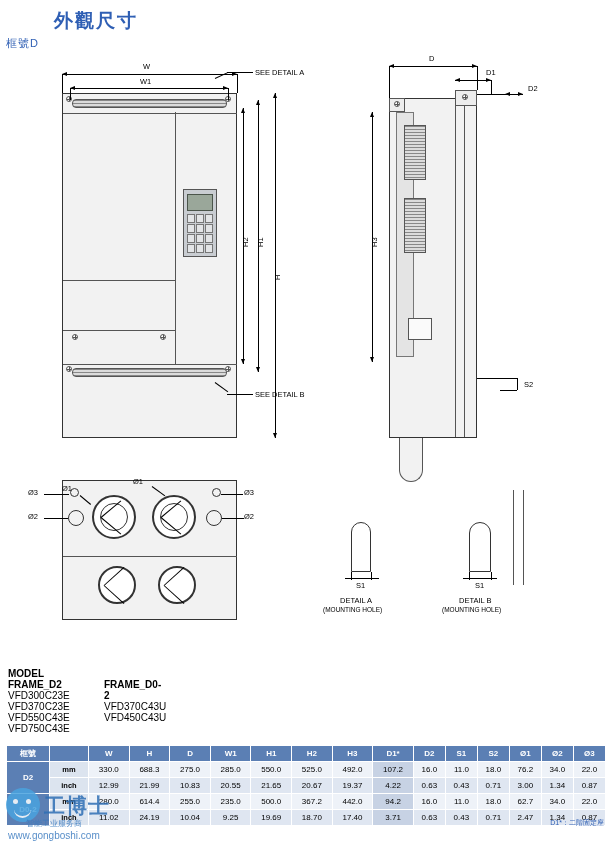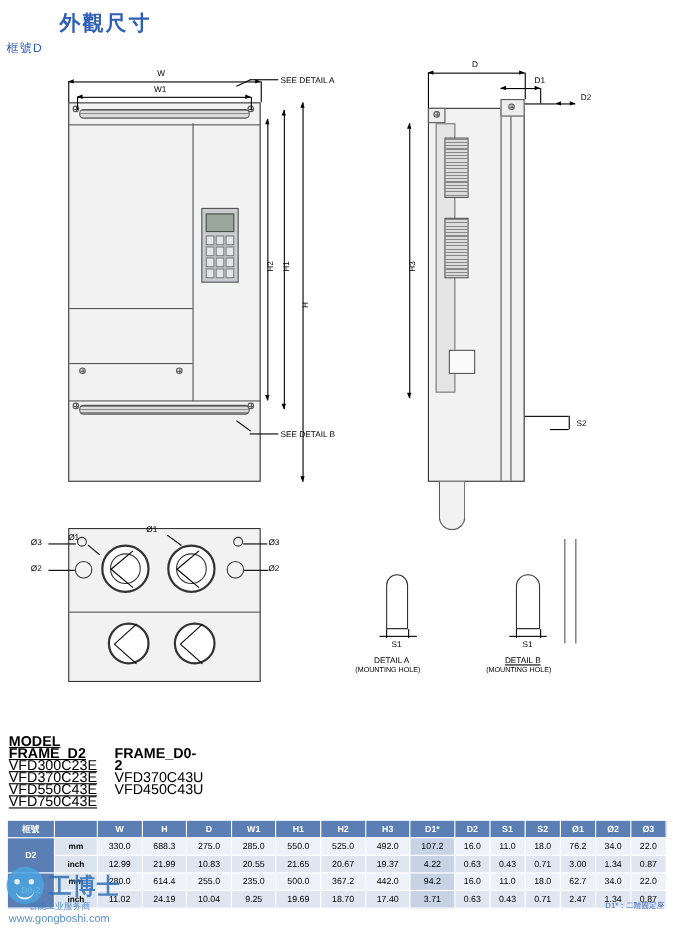--- a/index.html
+++ b/index.html
@@ -173,21 +173,21 @@
   }
   .foot-note {
     position: absolute;
     right: 8px;
     top: 818px;
     font-size: 7px;
     color: #2f5fb4;
   }
 
   
-  #model-list { position: absolute; left: 8px; top: 668px; font-size: 13px; line-height: 11px; text-decoration: underline; }
+  #model-list { position: absolute; left: 8px; top: 668px; font-size: 10px; line-height: 11px; }
   #model-list .hdr { font-weight: bold; }
   #model-list .col2 { position: absolute; left: 96px; top: 0; }
 
   
   .watermark {
     position: absolute;
     left: 2px;
     top: 780px;
     width: 180px;
     height: 70px;
@@ -427,21 +427,21 @@
   </div>
 
   <div>
     <div class="rect" style="left:469px; top:522px; width:22px; height:50px; border:1px solid #333; border-top-left-radius:11px; border-top-right-radius:11px; background:#fff;"></div>
     <div class="ln vln thin" style="left:513px; top:490px; height:95px;"></div>
     <div class="ln vln thin" style="left:523px; top:490px; height:95px;"></div>
     <div class="ln hln" style="left:463px; top:578px; width:34px;"></div>
     <div class="ln vln" style="left:469px; top:572px; height:8px;"></div>
     <div class="ln vln" style="left:491px; top:572px; height:8px;"></div>
     <div class="lbl" style="left:475px; top:581px;">S1</div>
-    <div class="lbl" style="left:459px; top:596px;text-decoration:underline;">DETAIL B</div>
+    <div class="lbl" style="left:459px; top:596px;">DETAIL B</div>
     <div class="lbl sm" style="left:442px; top:606px;">(MOUNTING HOLE)</div>
   </div>
 
   <div id="model-list">
     <div class="hdr">MODEL</div>
     <div class="hdr">FRAME_D2</div>
     <div>VFD300C23E</div>
     <div>VFD370C23E</div>
     <div>VFD550C43E</div>
     <div>VFD750C43E</div>

